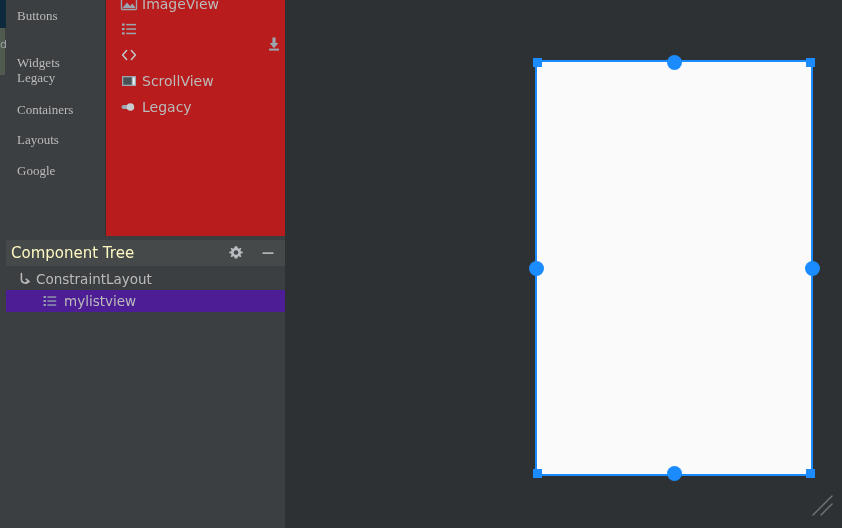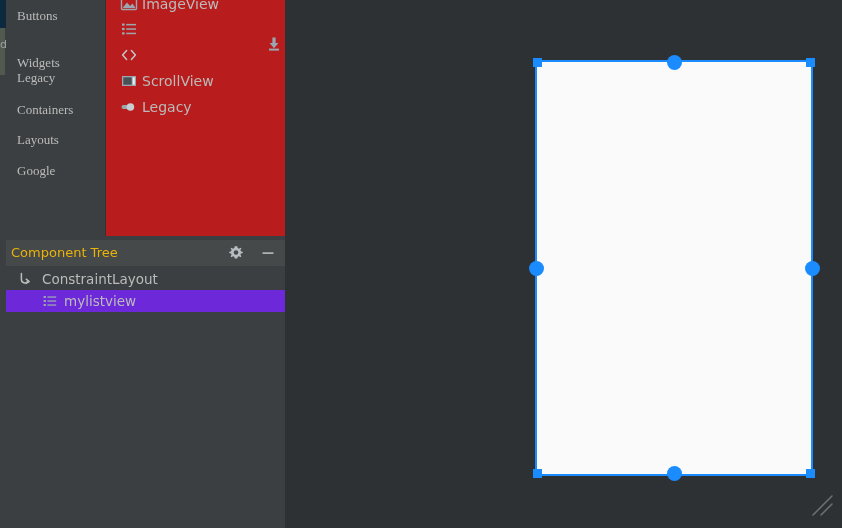--- a/index.html
+++ b/index.html
@@ -122,22 +122,22 @@
     position: absolute;
     left: 0; top: 4px;
     width: 279px; height: 26px;
     background: #45494a;
   }
   .ctree-hdr-title {
     position: absolute;
     left: 5px; top: 0;
     height: 26px;
     line-height: 26px;
-    font-size: 13px;
-    color: #eab308;
+    font-size: 15px;
+    color: #fef9c3;
     white-space: nowrap;
   }
   .ctree-gear {
     position: absolute;
     left: 222px; top: 5px;
     width: 16px; height: 16px;
   }
   .ctree-min {
     position: absolute;
     left: 254px; top: 5px;
@@ -147,21 +147,21 @@
     position: absolute;
     left: 0; top: 30px;
     width: 279px; height: 262px;
     background: #3c3f41;
   }
   .tree-row {
     position: absolute;
     left: 0;
     width: 279px; height: 22px;
   }
-  .tree-row.selected { background: #6d28d9; text-align: right; }
+  .tree-row.selected { background: #4c1d95; text-align: right; }
   .tree-row .t-ico {
     position: absolute;
     top: 3px;
     width: 16px; height: 16px;
   }
   .tree-row .t-label {
     position: absolute;
     top: 0;
     height: 22px;
     line-height: 22px;
@@ -318,21 +318,21 @@
 
     <div class="ctree-body">
 
       <div class="tree-row" style="top:2px">
         <span class="t-ico" style="left:12px">
           <svg class="icon-svg" width="16" height="16" viewBox="0 0 16 16">
             <path d="M3.4 2.6 L3.4 8.6 A3.4 3.4 0 0 0 9.6 10.4" fill="none" stroke="#bbbbbb" stroke-width="1.5" stroke-linecap="round"></path>
             <path d="M8.2 8.2 L11.2 10.6 L8.0 12.4" fill="none" stroke="#bbbbbb" stroke-width="1.5" stroke-linecap="round" stroke-linejoin="round"></path>
           </svg>
         </span>
-        <span class="t-label" style="left:36px">ConstraintLayout</span>
+        <span class="t-label" style="left:30px">ConstraintLayout</span>
       </div>
 
       <div class="tree-row selected" style="top:24px">
         <span class="t-ico" style="left:36px">
           <svg class="icon-svg" width="16" height="16" viewBox="0 0 16 16">
             <rect x="1.6" y="3.0" width="2.3" height="2.0" fill="#9aa7b0"></rect>
             <rect x="1.6" y="7.0" width="2.3" height="2.0" fill="#9aa7b0"></rect>
             <rect x="1.6" y="11.0" width="2.3" height="2.0" fill="#9aa7b0"></rect>
             <rect x="5.4" y="3.4" width="8.8" height="1.3" fill="#9aa7b0"></rect>
             <rect x="5.4" y="7.4" width="8.8" height="1.3" fill="#9aa7b0"></rect>

